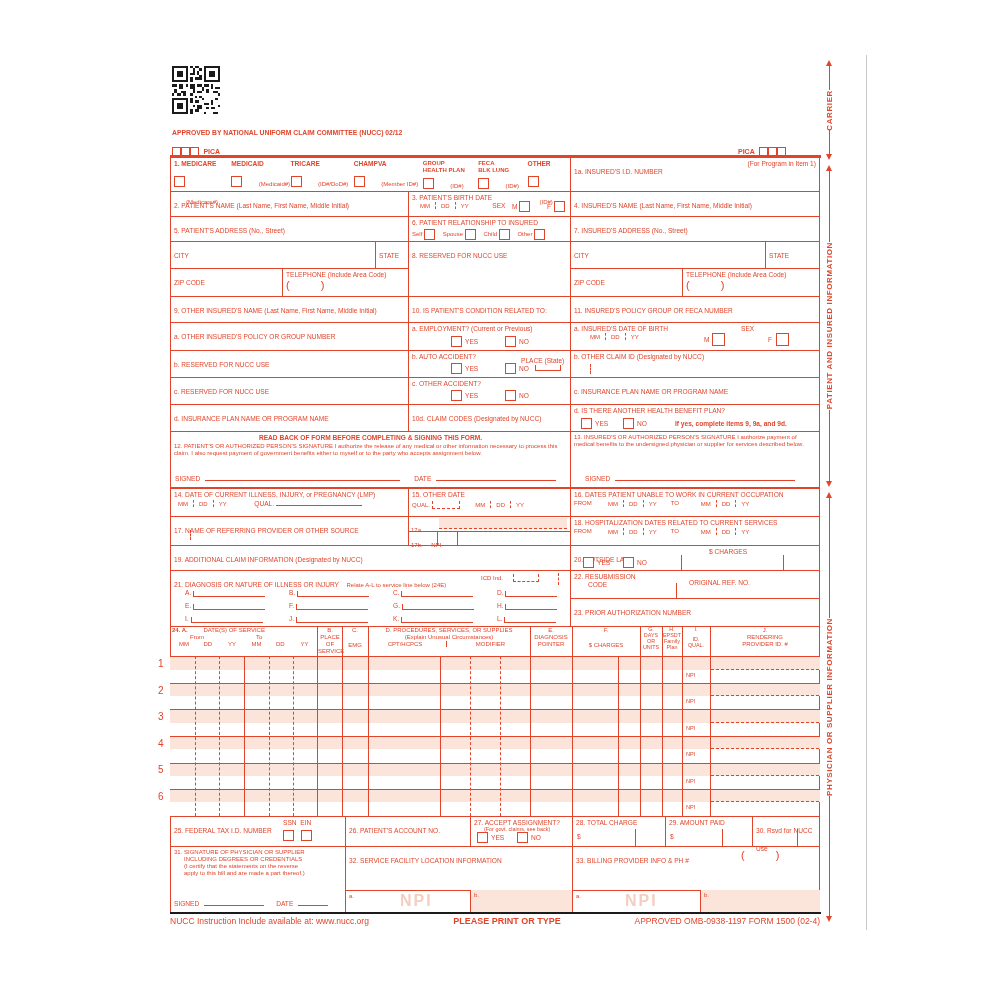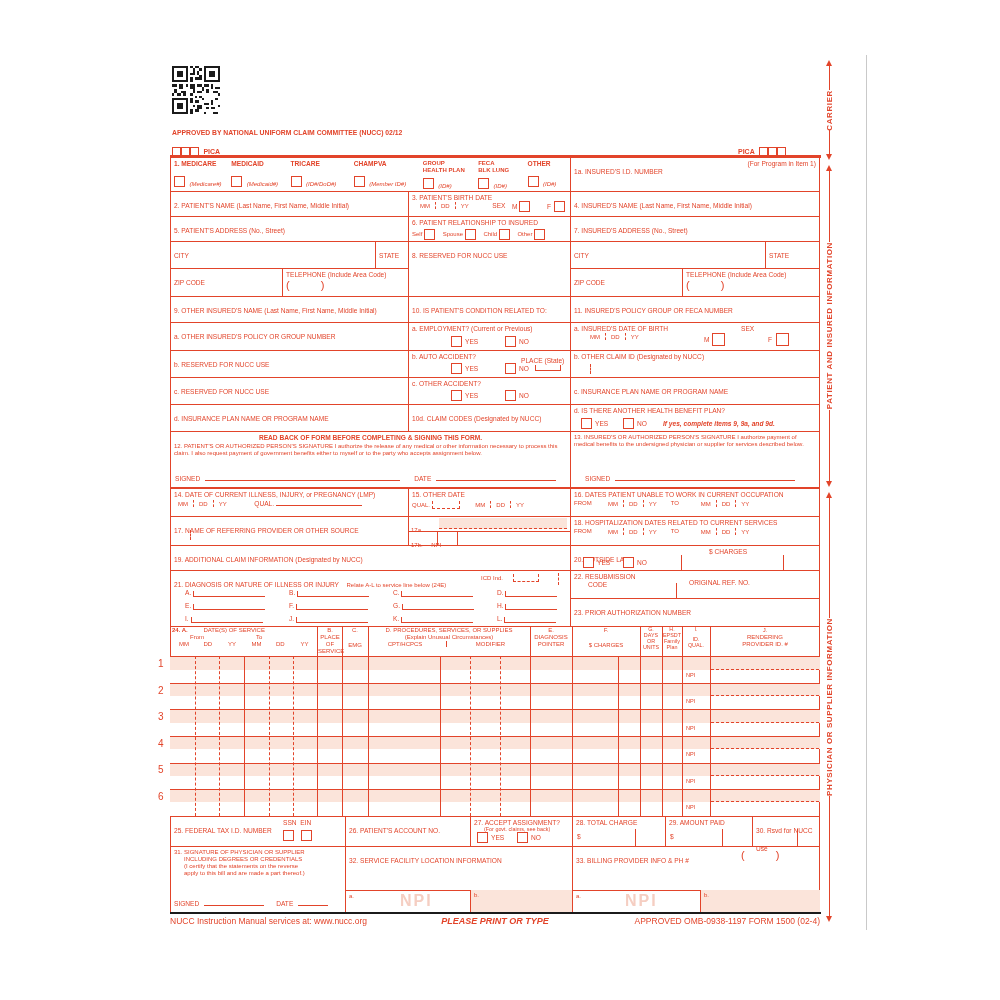--- a/index.html
+++ b/index.html
@@ -11,21 +11,21 @@
   *{margin:0;padding:0;box-sizing:border-box;}
   body{background:#ffffff;font-family:"Liberation Sans",sans-serif;}
   .page{position:relative;width:1000px;height:1000px;background:#fff;overflow:hidden;color:var(--r);}
   .abs{position:absolute;}
   .sheet{position:absolute;left:170px;top:157px;width:650px;height:755px;border-right:1px solid var(--r);}
   .cell{position:absolute;border-top:1px solid var(--r);border-left:1px solid var(--r);padding:2px 3px;color:var(--r);}
   .lbl{font-size:6.6px;line-height:1.2;letter-spacing:0;}
   .lbl2{font-size:6px;line-height:1.15;}
   .tiny{font-size:5.4px;line-height:1.1;}
   .b{font-weight:bold;}
-  .i{font-style:italic;}
+  .i{margin-left:12px;}
   .cb{display:inline-block;width:11px;height:11px;border:1px solid var(--r);background:#fff;vertical-align:middle;}
   .cbs{display:inline-block;width:9px;height:9px;border:1px solid var(--r);background:#fff;vertical-align:middle;}
   .hline{position:absolute;background:var(--r);}
   .vl{position:absolute;width:0;border-left:1px solid var(--r);}
   .vld{position:absolute;width:0;border-left:1px dashed var(--r);}
   .rowline{position:absolute;height:0;border-top:1px solid var(--r);}
   .band{position:absolute;background:var(--shade);}
   .sigline{display:inline-block;border-bottom:1px solid var(--r);vertical-align:baseline;}
   .dxline{display:inline-block;height:6px;border-left:1px solid var(--r);border-bottom:1px solid var(--r);vertical-align:-2px;}
   .dashbox{display:inline-block;height:8px;border-bottom:1px dashed var(--r);border-left:1px dashed var(--r);border-right:1px dashed var(--r);vertical-align:-2px;}
@@ -595,21 +595,21 @@
 
   <span class="rownum" style="left:158px;top:658px;">1</span>
   <span class="rownum" style="left:158px;top:685px;">2</span>
   <span class="rownum" style="left:158px;top:711px;">3</span>
   <span class="rownum" style="left:158px;top:738px;">4</span>
   <span class="rownum" style="left:158px;top:764px;">5</span>
   <span class="rownum" style="left:158px;top:791px;">6</span>
 
   <div class="abs" style="left:170px;top:912px;width:651px;height:2px;background:var(--ink);"></div>
 
-  <div class="abs" style="left:170px;top:916px;font-size:8.5px;color:var(--r);">NUCC Instruction Manual services at: www.nucc.org</div>
+  <div class="abs" style="left:170px;top:916px;font-size:8.5px;color:var(--r);">NUCC Instruction Include available at: www.nucc.org</div>
   <div class="abs b i" style="left:350px;top:916px;width:290px;text-align:center;font-size:9px;color:var(--r);">PLEASE PRINT OR TYPE</div>
   <div class="abs" style="left:520px;top:916px;width:300px;text-align:right;font-size:8.5px;color:var(--r);">APPROVED OMB-0938-1197 FORM 1500 (02-4)</div>
 
   <div class="abs" style="left:866px;top:55px;width:1px;height:875px;background:#c9c9c9;"></div>
 
   <div class="arrowwrap" style="top:60px;height:100px;">
     <div class="tri-up"></div>
     <div class="aline"></div>
     <div class="vtext">CARRIER</div>
     <div class="aline"></div>

